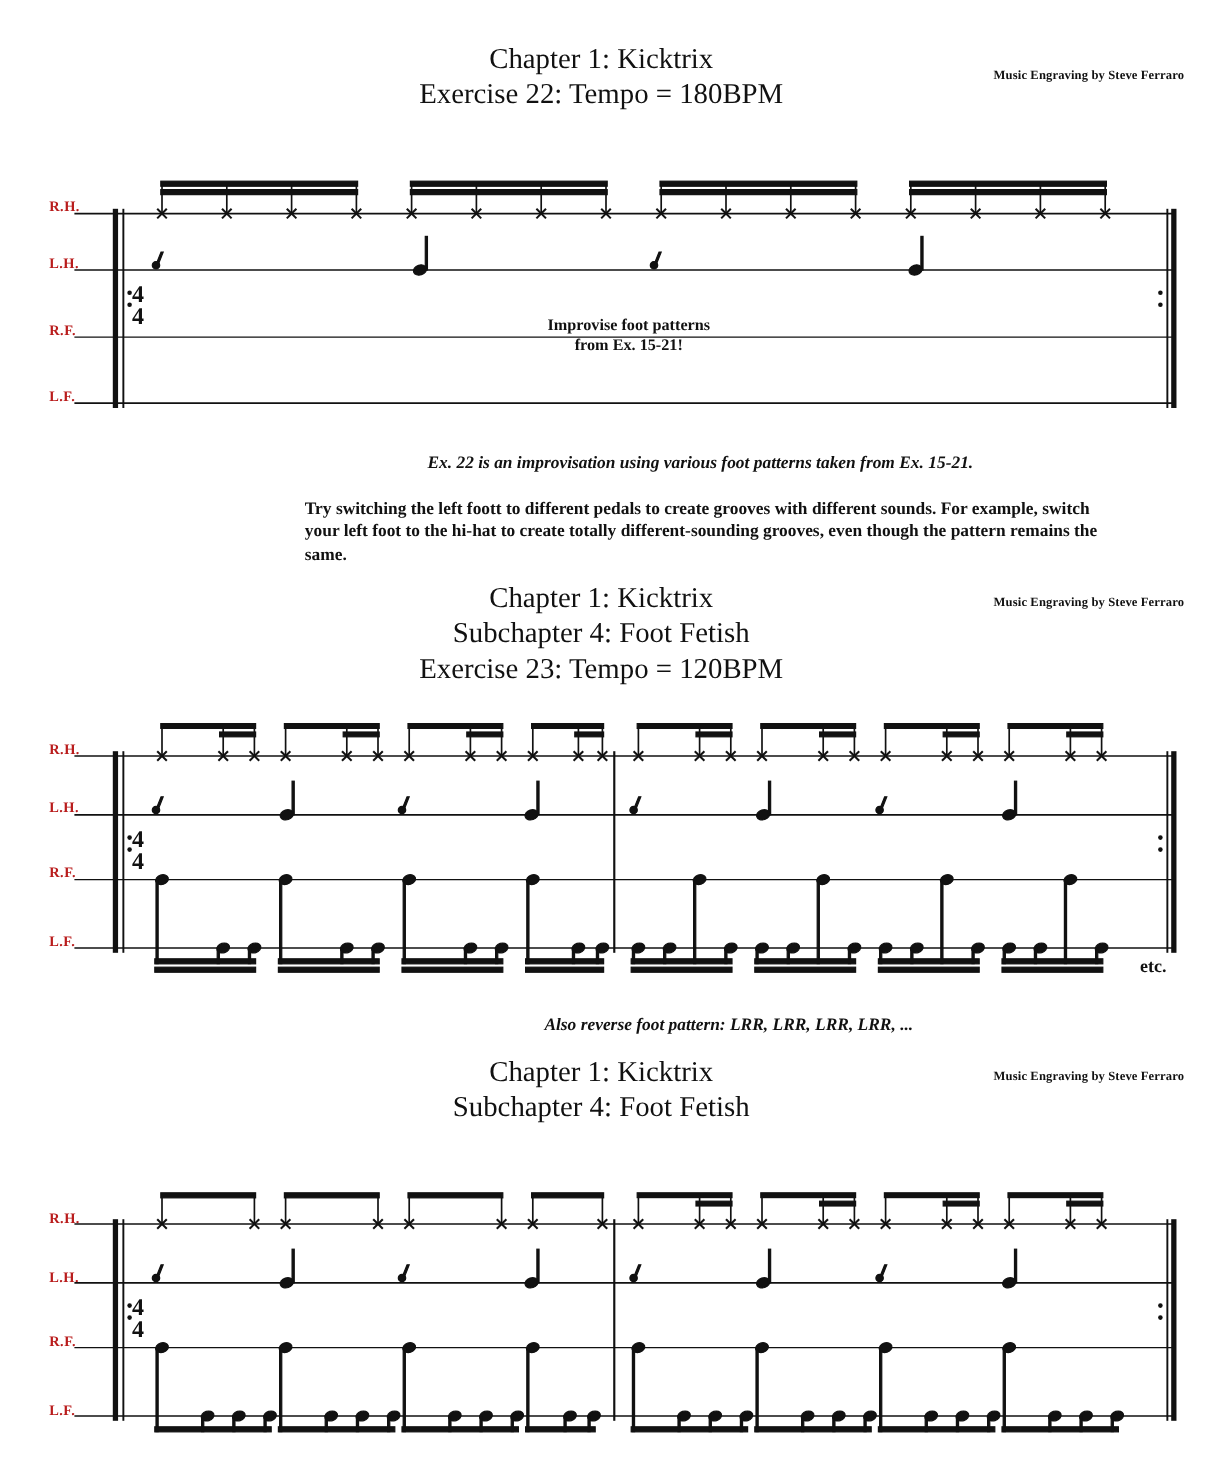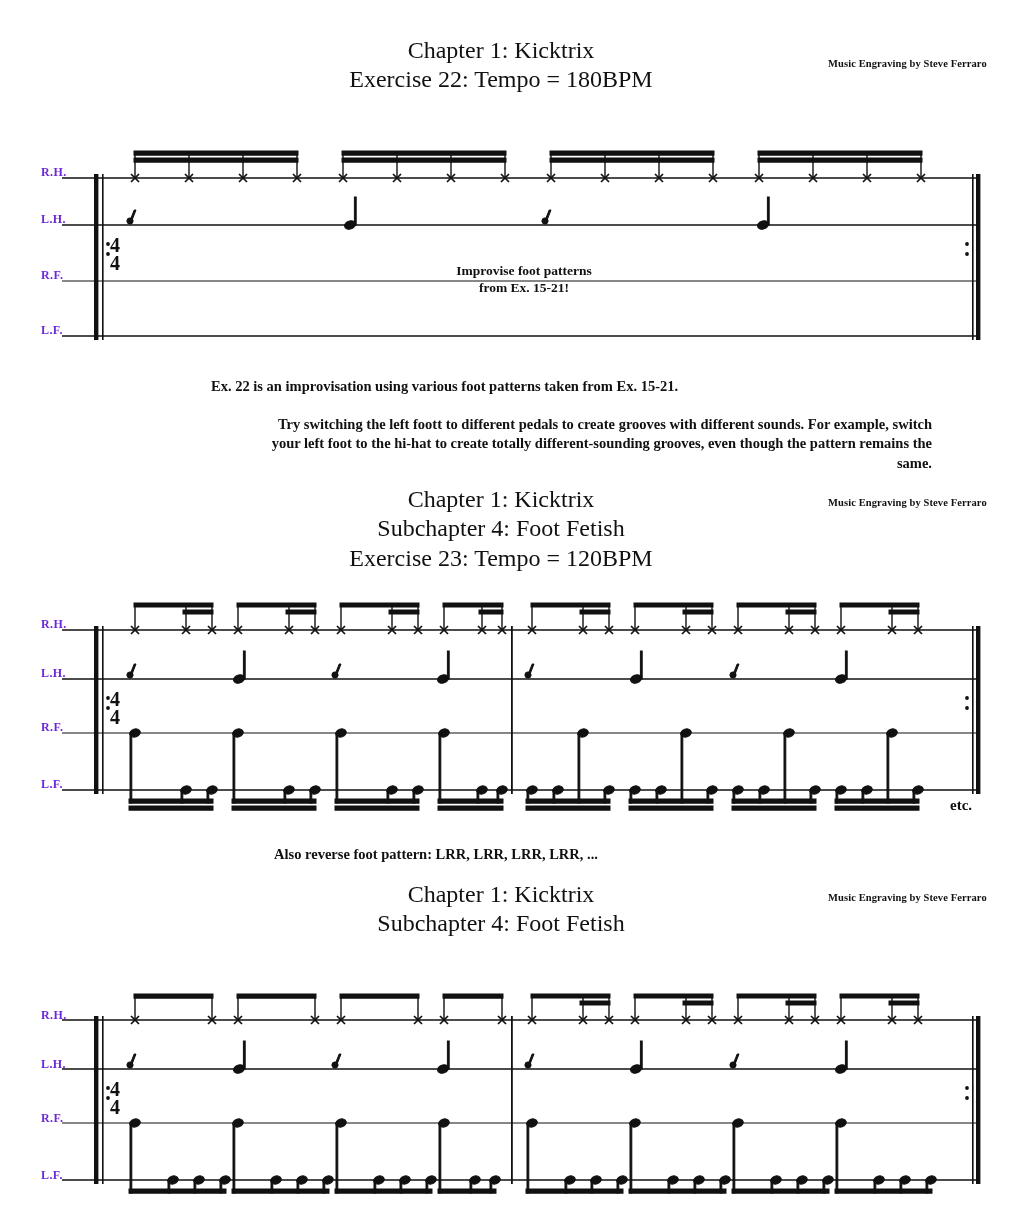--- a/index.html
+++ b/index.html
@@ -1,38 +1,38 @@
 <!DOCTYPE html>
 <html><head>
 <meta charset="utf-8">
 <style>
   html,body{margin:0;padding:0;background:#ffffff;}
   body{
     width:1022px;height:1230px;position:relative;overflow:hidden;
     font-family:"Liberation Serif","DejaVu Serif",serif;
     color:#111111;
   }
-  .block{position:absolute;text-align:right;}
+  .block{position:absolute;}
 
   .title-group{text-align:center;line-height:1.22;}
   .title-line{font-size:24px;color:#111;white-space:nowrap;}
 
   .credit{
     font-size:10.5px;font-weight:bold;letter-spacing:.1px;
     white-space:nowrap;color:#111;
     font-family:"Liberation Serif","DejaVu Serif",serif;
   }
 
   .para{
     font-size:14.5px;line-height:1.33;color:#111;font-weight:bold;
   }
-  .para.center{text-align:left;}
+  .para.center{text-align:right;font-style:italic;}
 
   .stafflabel{
-    position:absolute;font-size:12px;font-weight:bold;color:#6d28d9;
+    position:absolute;font-size:12px;font-weight:bold;color:#b91c1c;
     letter-spacing:.4px;white-space:nowrap;
   }
 
   svg{display:block;overflow:visible;}
   .sysbox{position:absolute;}
 
   .stafftext{
     font-family:"Liberation Serif","DejaVu Serif",serif;
     font-size:13.5px;font-weight:bold;fill:#111;
   }
@@ -576,21 +576,21 @@
     <circle cx="905" cy="106" r="1.9" fill="#111"></circle>
     <circle cx="905" cy="116" r="1.9" fill="#111"></circle>
     <rect x="910" y="34" width="1.6" height="168" fill="#111"></rect>
     <rect x="914" y="34" width="4.4" height="168" fill="#111"></rect>
   </g>
 
   <text class="etctext" x="888" y="218">etc.</text>
 </svg>
 </div>
 
-<div class="block para center" style="left:274px;top:845px;width:500px;">Also reverse foot pattern: LRR, LRR, LRR, LRR, ...</div>
+<div class="block para center" style="left:261px;top:845px;width:500px;">Also reverse foot pattern: LRR, LRR, LRR, LRR, ...</div>
 
 <div class="block title-group" style="left:311px;top:880px;width:380px;">
   <div class="title-line">Chapter 1: Kicktrix</div>
   <div class="title-line">Subchapter 4: Foot Fetish</div>
 </div>
 
 <div class="block credit" style="left:828px;top:892px;">Music Engraving by Steve Ferraro</div>
 
 <div class="stafflabel" style="left:41px;top:1008px;">R.H.</div>
 <div class="stafflabel" style="left:41px;top:1057px;">L.H.</div>

